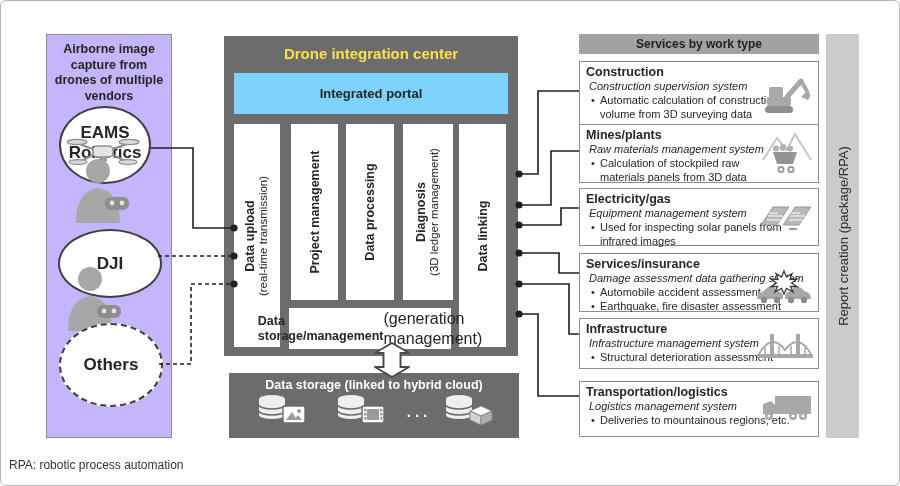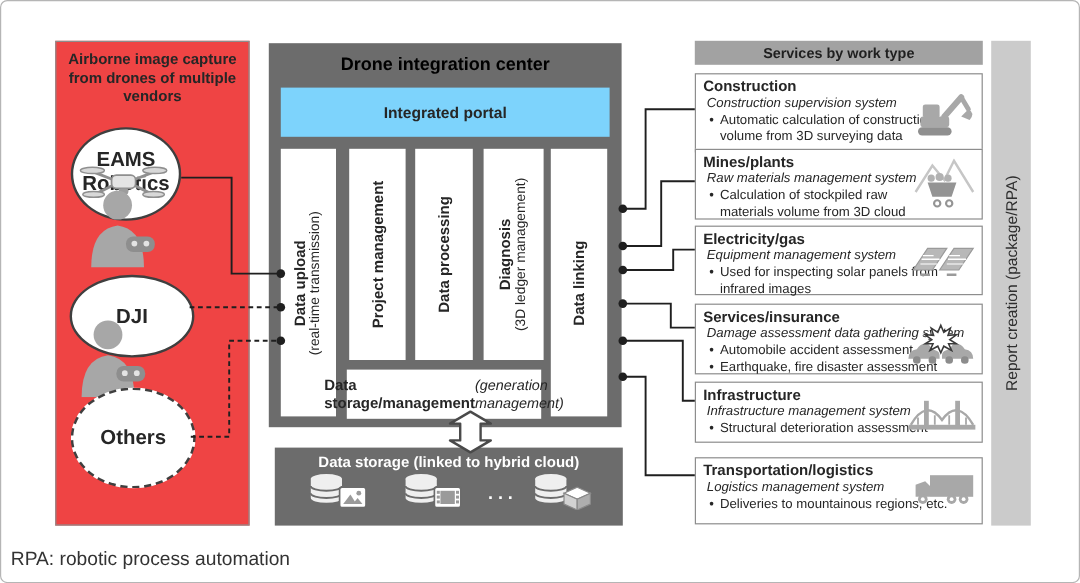--- a/index.html
+++ b/index.html
@@ -4,47 +4,47 @@
 <style>
   html,body{margin:0;padding:0;background:#fff;}
   #canvas{
     position:relative;width:898px;height:484px;margin:0;
     background:#ffffff;border:1px solid #b5b5b5;border-radius:6px;
     font-family:"Liberation Sans", sans-serif;color:#262626;overflow:hidden;
   }
   .abs{position:absolute;}
 
   
-  #left-panel{left:45px;top:33px;width:124px;height:402px;background:#ef4444;border:1.5px solid #8d8d8d;padding-left:36px;}
+  #left-panel{left:45px;top:33px;width:124px;height:402px;background:#c4b5fd;border:1.5px solid #8d8d8d;}
   #left-panel-title{left:0;top:7px;width:100%;text-align:center;font-weight:bold;font-size:12.5px;line-height:1.25;padding:0 4px;box-sizing:border-box;}
   .vendor-ellipse{border:2px solid #3f3f3f;border-radius:50%;background:#fff;display:flex;align-items:center;justify-content:center;}
   .vendor-ellipse.dashed{border-style:dashed;}
   .vendor-label{font-weight:bold;font-size:17px;text-align:center;}
   #eams-ellipse{left:12px;top:71px;width:88px;height:74px;align-items:flex-start;}
   #eams-ellipse .vendor-label{margin-top:15px;}
   #dji-ellipse{left:11px;top:194px;width:100px;height:65px;}
   #others-ellipse{left:12px;top:288px;width:100px;height:80px;}
   .icon-abs{position:absolute;pointer-events:none;}
 
   
   #center-block{left:223px;top:35px;width:294px;height:320px;background:#6c6c6c;}
-  #center-title{left:0;top:9px;width:100%;text-align:center;color:#000000;font-weight:bold;font-size:15px;}
+  #center-title{left:0;top:9px;width:100%;text-align:center;color:#fde047;font-weight:bold;font-size:15px;}
   #portal-box{left:10px;top:37px;width:274px;height:41px;background:#7dd3fc;display:flex;align-items:center;justify-content:center;font-weight:bold;font-size:13px;}
   .vcol{background:#fff;top:88px;}
   #col-upload{left:10px;width:46px;height:223px;}
   #col-project{left:67px;width:47px;height:176px;}
   #col-processing{left:122px;width:48px;height:176px;}
   #col-diagnosis{left:179px;width:50px;height:176px;}
   #col-linking{left:235px;width:47px;height:223px;}
   .vtext{position:absolute;left:50%;top:50%;transform:translate(-50%,-50%) rotate(-90deg);white-space:nowrap;text-align:center;}
   .vtext .vt-title{display:block;font-weight:bold;font-size:12.5px;line-height:1.15;}
   .vtext .vt-sub{display:block;font-size:11.5px;line-height:1.15;}
   #storage-mgmt{left:65px;top:272px;width:162px;height:41px;background:#fff;display:flex;flex-direction:row;align-items:center;justify-content:center;line-height:1.2;}
   #storage-mgmt .sm-title{font-weight:bold;font-size:12.5px;}
-  #storage-mgmt .sm-sub{font-size:12px;font-style:italic;}
+  #storage-mgmt .sm-sub{font-size:16px;}
 
   
   #data-storage{left:228px;top:372px;width:290px;height:65px;background:#6c6c6c;color:#fff;}
   #data-storage-title{left:0;top:5px;width:100%;text-align:center;font-weight:bold;font-size:12.5px;}
   .store-group{position:absolute;top:21px;display:flex;flex-direction:column;align-items:center;}
   .store-label{font-size:11px;color:#fff;margin-top:16px;}
   #store-dots{position:absolute;left:170px;top:30px;width:40px;text-align:center;color:#fff;font-weight:bold;font-size:15px;letter-spacing:4px;}
 
   
   #services-header{left:578px;top:33px;width:240px;height:20px;background:#a2a2a2;display:flex;align-items:center;justify-content:center;font-weight:bold;font-size:12px;color:#1f1f1f;}
@@ -61,21 +61,21 @@
   #svc-4{top:317px;height:51px;}
   #svc-5{top:380px;height:56px;} #svc-5 li{max-width:200px;}
   .svc-icon{position:absolute;right:5px;top:50%;transform:translateY(-50%);}
 
   
   #report-bar{left:825px;top:33px;width:33px;height:404px;background:#cbcbcb;}
   #report-bar .vtext{font-size:13px;color:#2e2e2e;}
 
   
   #connector-svg{left:0;top:0;width:898px;height:484px;pointer-events:none;z-index:5;}
-  #footnote{left:8px;top:457px;font-size:16px;color:#333;}
+  #footnote{left:8px;top:457px;font-size:12px;color:#333;}
 </style>
 </head>
 <body>
 
 <div id="canvas">
 
   <div id="left-panel" class="abs">
     <div id="left-panel-title" class="abs">Airborne image capture from drones of multiple vendors</div>
 
     <div id="eams-ellipse" class="abs vendor-ellipse">
@@ -224,21 +224,21 @@
       <rect x="4" y="14" width="14" height="11" rx="2" fill="#a8a8a8"></rect>
       <rect x="2" y="24" width="24" height="9" rx="2" fill="#a8a8a8"></rect>
       <rect x="0" y="33" width="28" height="7" rx="3.5" fill="#8f8f8f"></rect>
     </svg>
   </div>
 
   <div id="svc-1" class="abs svc-box">
     <div class="svc-title">Mines/plants</div>
     <div class="svc-system">Raw materials management system</div>
     <ul class="svc-bullets">
-        <li>Calculation of stockpiled raw materials volume from 3D cloud</li>
+        <li>Calculation of stockpiled raw materials panels from 3D data</li>
       </ul>
     <svg class="svc-icon" width="52" height="44" viewBox="0 0 52 44">
       <polyline points="2,28 16,6 26,18 34,2 50,28" fill="none" stroke="#c6c6c6" stroke-width="2"></polyline>
       <polygon points="12,20 36,20 32,32 16,32" fill="#949494"></polygon>
       <circle cx="15" cy="16.5" r="3" fill="#b2b2b2"></circle>
         <circle cx="22" cy="15.5" r="3.4" fill="#b2b2b2"></circle>
         <circle cx="29" cy="16.5" r="3" fill="#b2b2b2"></circle>
       <circle cx="20" cy="37.5" r="2.6" fill="none" stroke="#949494" stroke-width="1.8"></circle>
       <circle cx="30" cy="37.5" r="2.6" fill="none" stroke="#949494" stroke-width="1.8"></circle>
     </svg>

